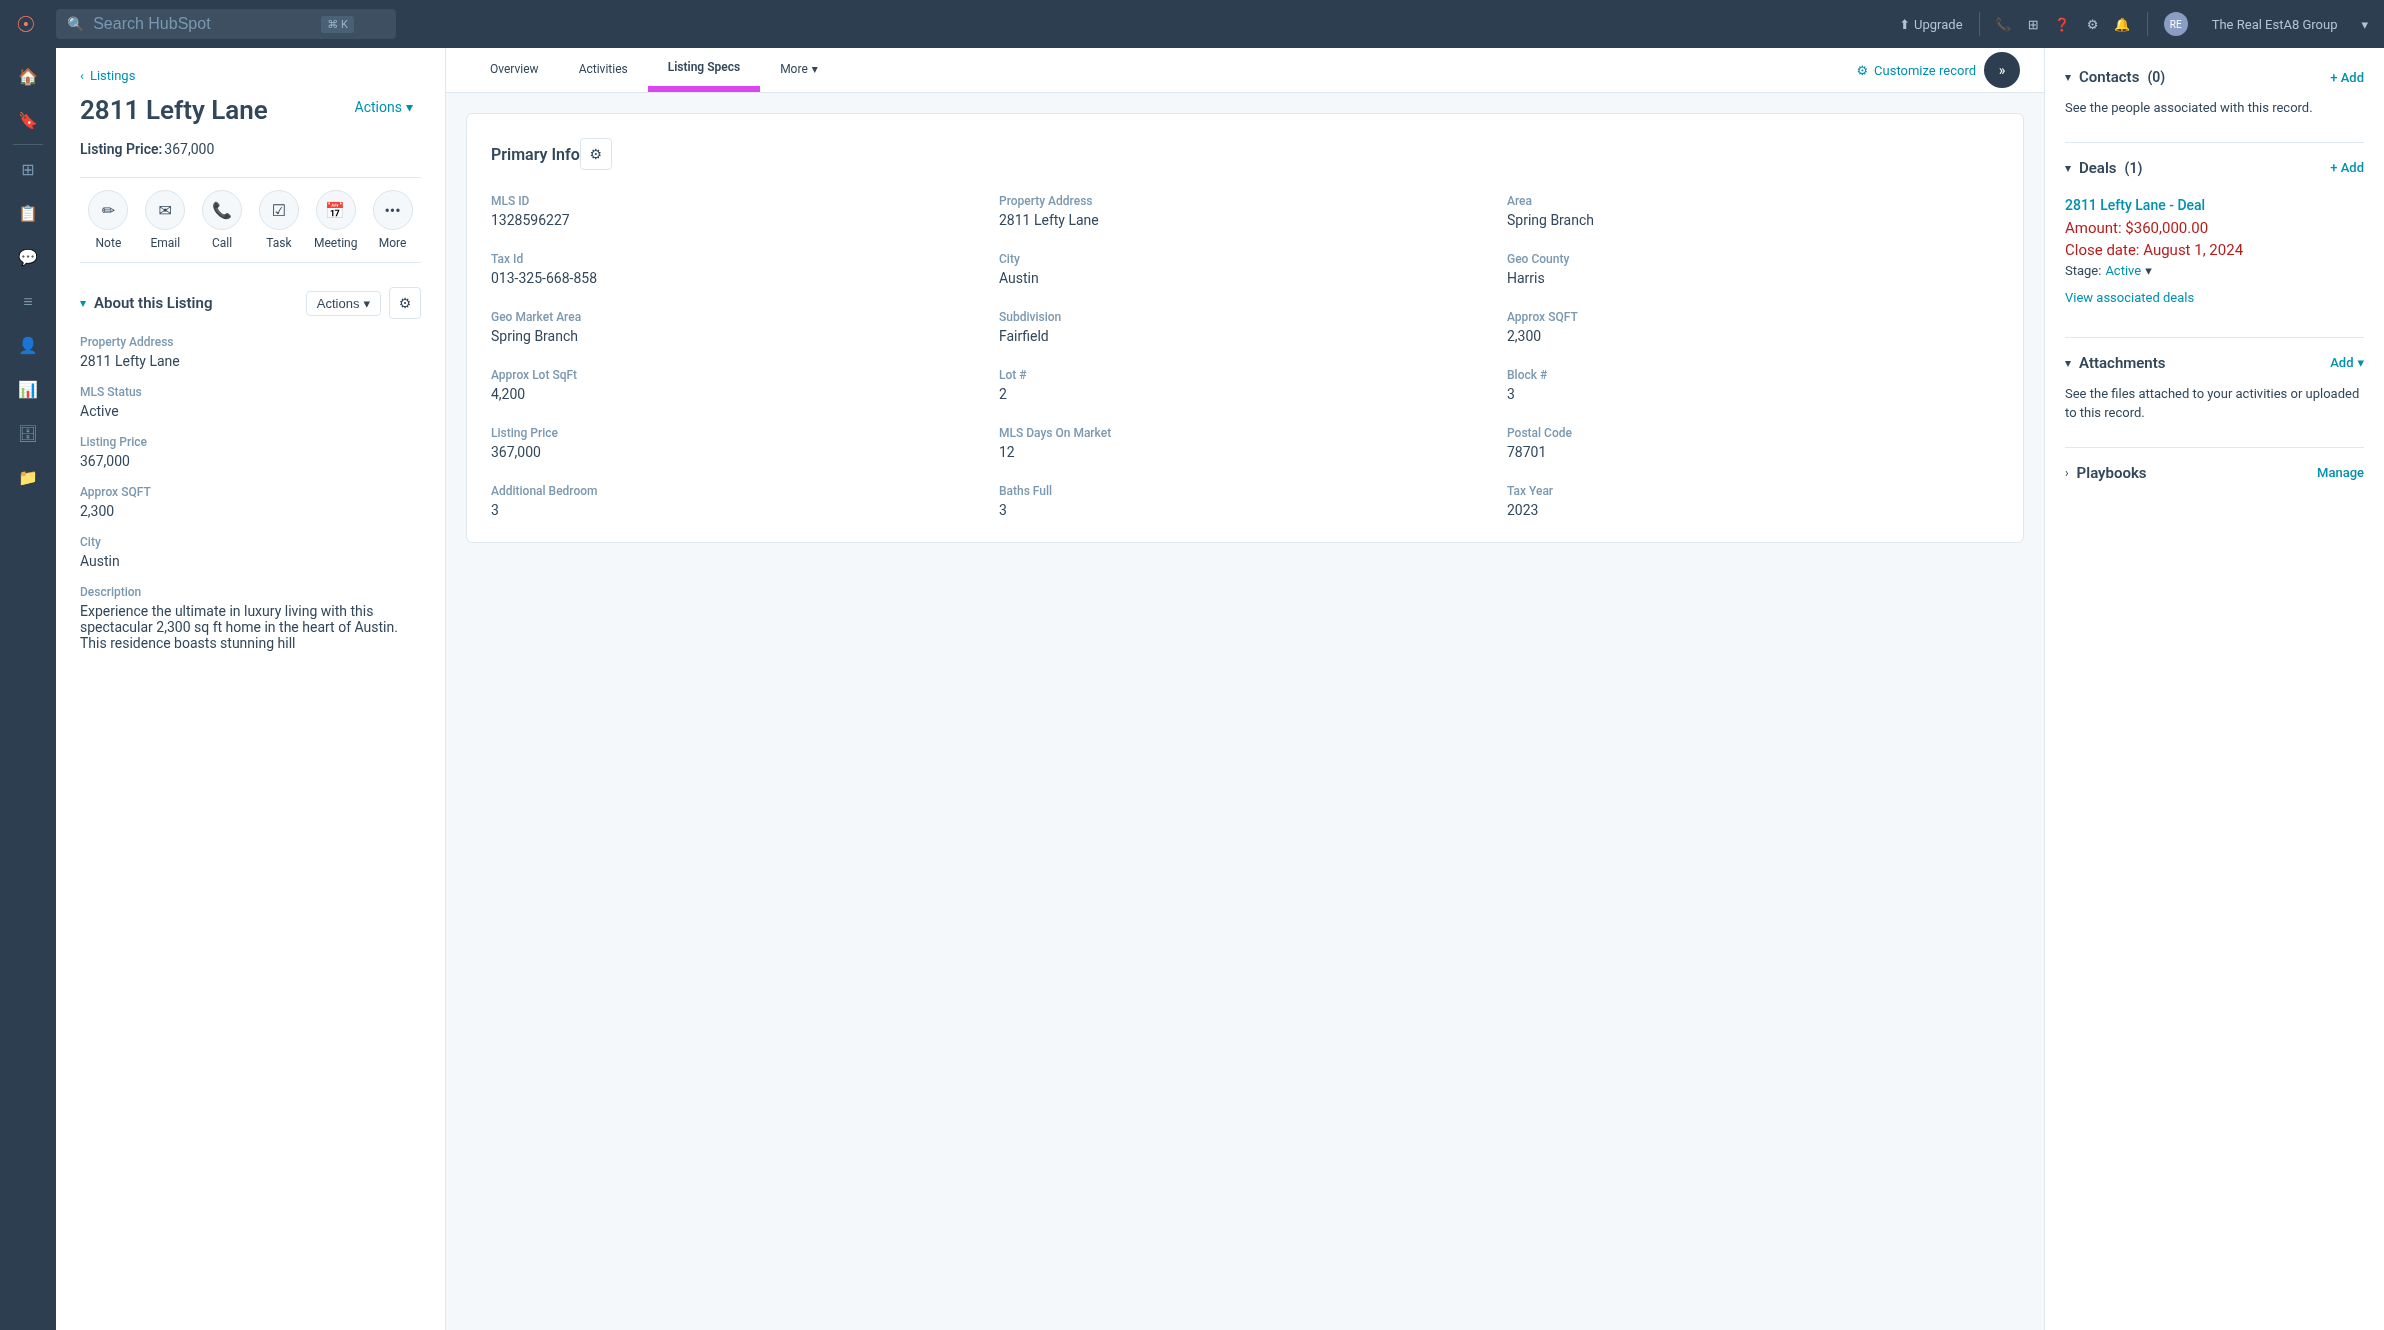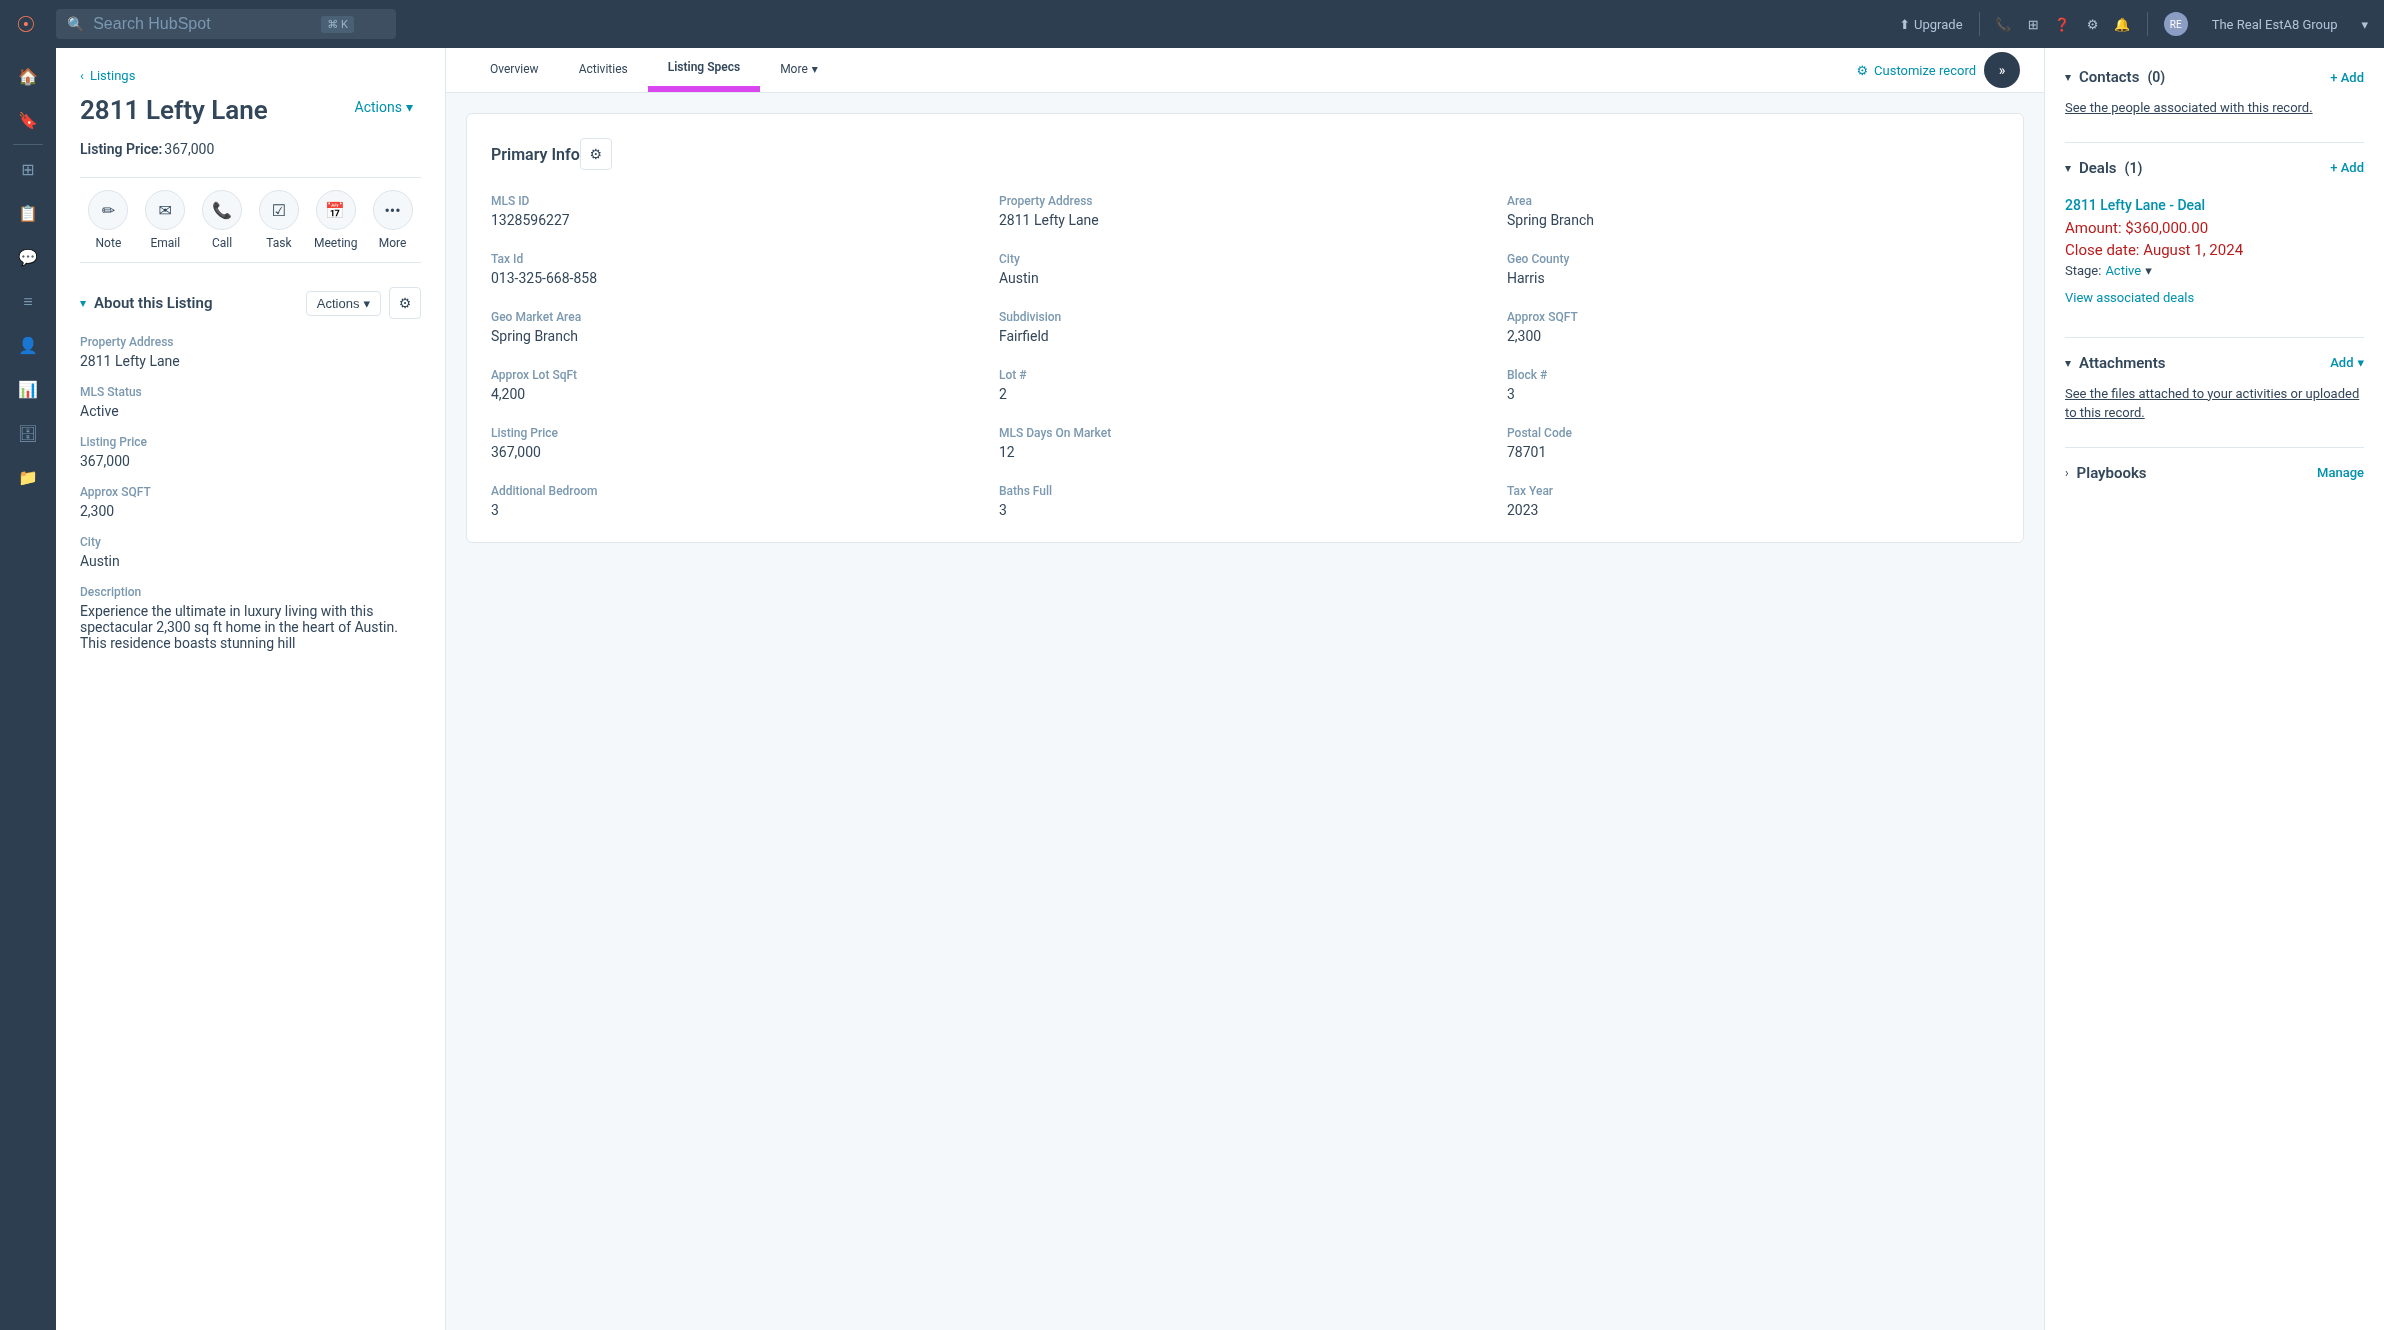--- a/index.html
+++ b/index.html
@@ -193,21 +193,21 @@
     }
     .right-section { margin-bottom: 24px; }
     .right-section-header {
       display: flex; align-items: center; justify-content: space-between;
       margin-bottom: 12px;
     }
     .right-section-title-row { display: flex; align-items: center; gap: 8px; }
     .right-chevron { color: #33475b; cursor: pointer; font-size: 12px; }
     .right-section-title { font-size: 15px; font-weight: 600; color: #33475b; }
     .right-add-btn { color: #0091ae; font-size: 13px; cursor: pointer; font-weight: 500; }
-    .right-section-body { font-size: 13px; color: #33475b; line-height: 1.5; text-decoration: underline; }
+    .right-section-body { font-size: 13px; color: #33475b; line-height: 1.5; }
     .right-divider { border: none; border-top: 1px solid #e0e8ef; margin: 16px 0; }
 
     .deal-card { padding: 8px 0; }
     .deal-title { color: #0091ae; font-size: 14px; font-weight: 500; cursor: pointer; margin-bottom: 6px; }
     .deal-detail { font-size: 15px; color: #b91c1c; margin-bottom: 4px; }
     .deal-stage { display: flex; align-items: center; gap: 4px; font-size: 13px; color: #33475b; }
     .stage-badge { color: #0091ae; cursor: pointer; }
     .view-deals-link { color: #0091ae; font-size: 13px; cursor: pointer; margin-top: 12px; display: block; }
 
     .attachments-section .right-add-btn { display: flex; align-items: center; gap: 4px; }

